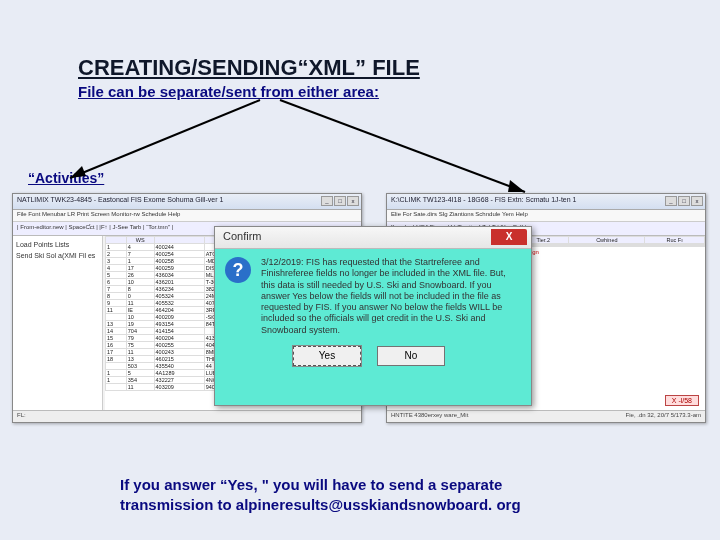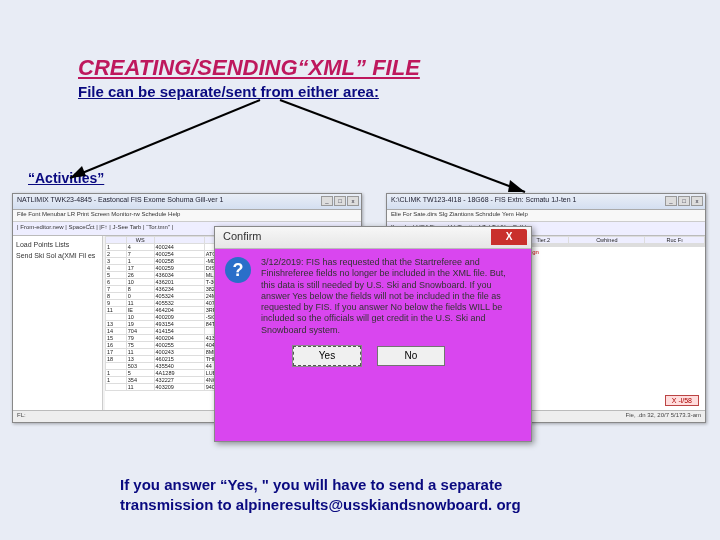--- a/index.html
+++ b/index.html
@@ -10,22 +10,21 @@
     font-family: Arial, Helvetica, sans-serif;
     position: relative;
     overflow: hidden;
   }
   .title {
     position: absolute;
     top: 55px;
     left: 78px;
     font-size: 22px;
     font-weight: bold;
-    font-style: italic;
-    color: #be185d;
+    color: #0f172a;
     text-decoration: underline;
   }
   .subtitle {
     position: absolute;
     top: 83px;
     left: 78px;
     font-size: 15px;
     font-weight: bold;
     color: #0a0a80;
     text-decoration: underline;
@@ -99,22 +98,22 @@
   .red-note { color: #c00; font-size: 6px; padding: 2px; }
   .rbot-btn {
     position: absolute; right: 6px; bottom: 16px;
     border: 1px solid #b44; background: #fdd; color: #a00;
     font-size: 7px; padding: 1px 6px;
   }
   
   .dialog {
     position: absolute;
     top: 226px; left: 214px;
-    width: 318px; height: 216px;
-    background: #d946ef;
+    width: 318px; height: 180px;
+    background: #5eead4;
     border: 1px solid #888;
     box-shadow: 2px 2px 6px rgba(0,0,0,0.4);
     z-index: 50;
   }
   .dlg-titlebar {
     height: 22px;
     background: linear-gradient(#f7f7f7,#e6e6e6);
     border-bottom: 1px solid #bbb;
     font-size: 11px; color: #333;
     padding: 3px 8px;

